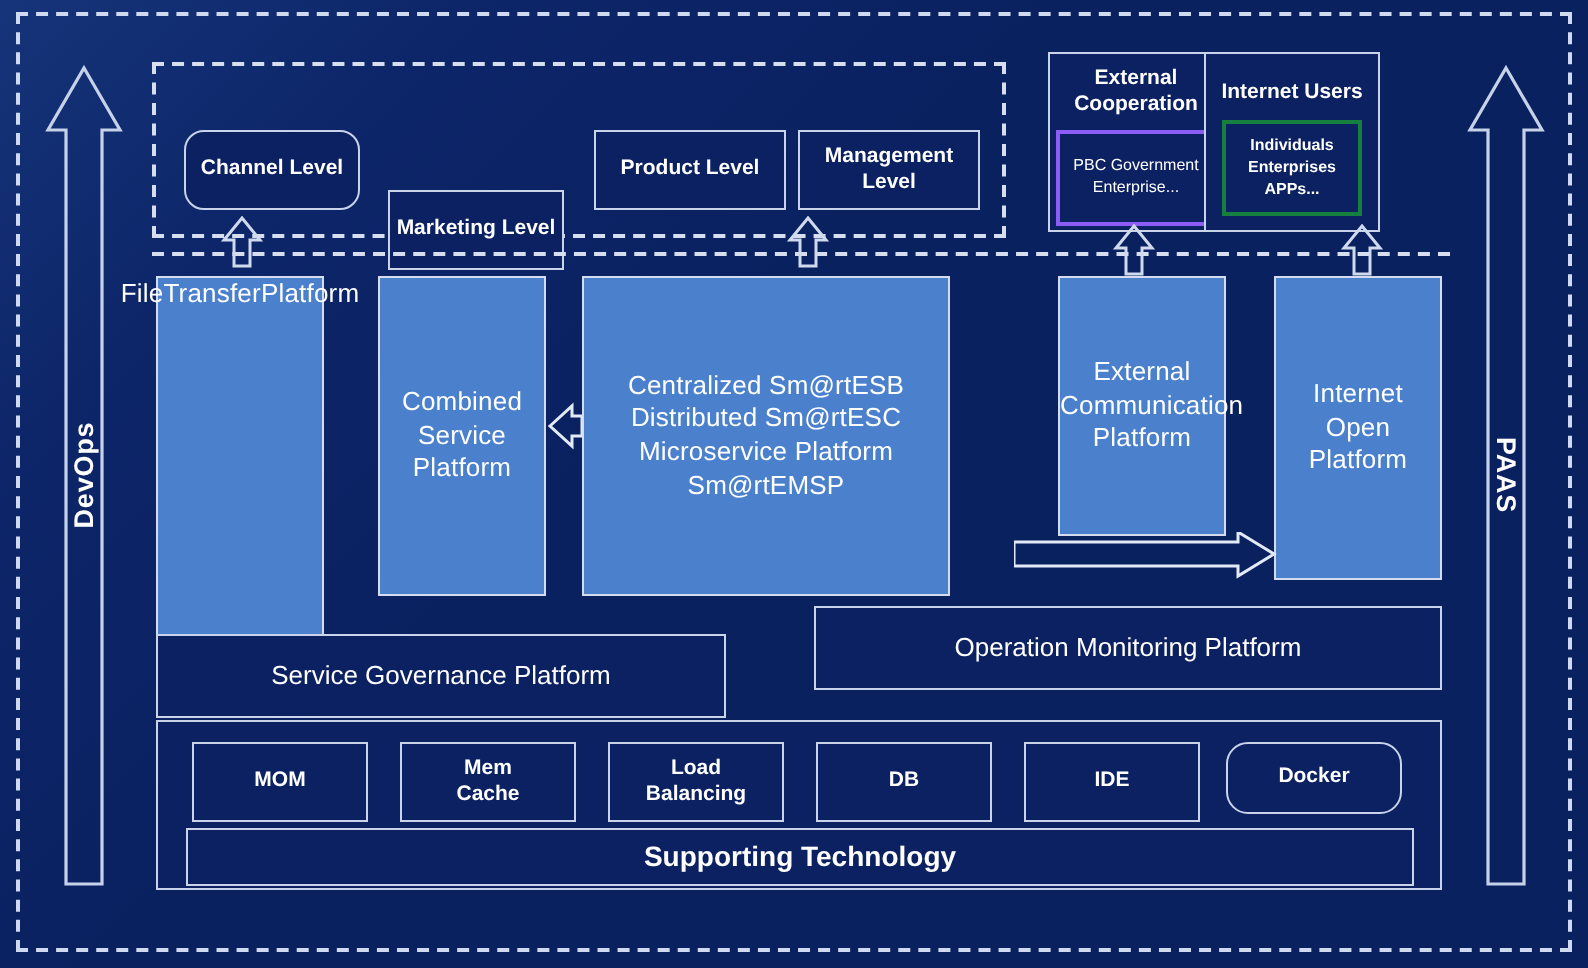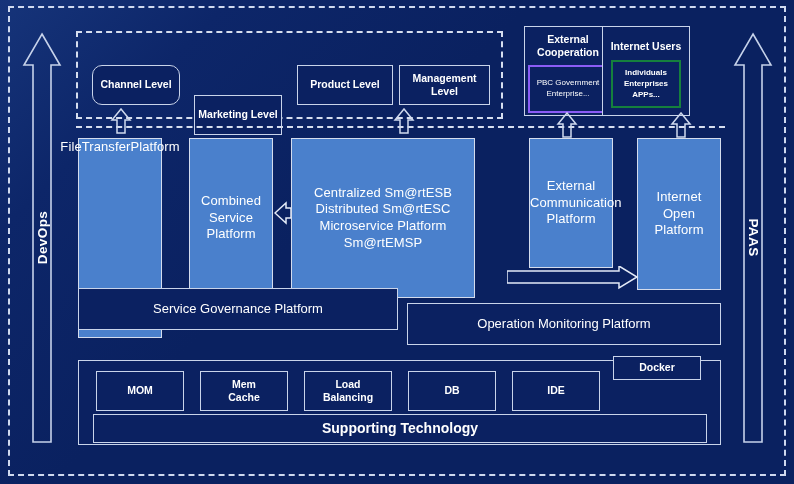--- a/index.html
+++ b/index.html
@@ -181,21 +181,21 @@
     <span>Open</span>
     <span>Platform</span>
   </div>
 
   <div class="right-arrow" style="left:507px;top:266px;">
     <svg width="132" height="26" viewBox="0 0 132 26">
       <polygon points="0,5 112,5 112,0 130,11 112,22 112,17 0,17" fill="none" stroke="#e3eaf7" stroke-width="1.5"></polygon>
     </svg>
   </div>
 
-  <div class="dark-box big" style="left:78px;top:288px;width:320px;height:42px;">
+  <div class="dark-box big" style="left:78px;top:317px;width:285px;height:42px;">
     <span>Service Governance Platform</span>
   </div>
   <div class="dark-box big" style="left:407px;top:303px;width:314px;height:42px;">
     <span>Operation Monitoring Platform</span>
   </div>
 
   <div style="position:absolute;left:78px;top:360px;width:643px;height:85px;border:1px solid #c9d4ea;background:#0b2161;box-sizing:border-box;"></div>
 
   <div class="dark-box" style="left:96px;top:371px;width:88px;height:40px;">
     <span>MOM</span>
@@ -207,21 +207,21 @@
   <div class="dark-box" style="left:304px;top:371px;width:88px;height:40px;flex-direction:column;">
     <span>Load</span>
     <span>Balancing</span>
   </div>
   <div class="dark-box" style="left:408px;top:371px;width:88px;height:40px;">
     <span>DB</span>
   </div>
   <div class="dark-box" style="left:512px;top:371px;width:88px;height:40px;">
     <span>IDE</span>
   </div>
-  <div class="dark-box" style="left:613px;top:356px;width:88px;height:24px;">
+  <div class="dark-box" style="left:613px;top:371px;width:88px;height:36px;border-radius:11px;">
     <span>Docker</span>
   </div>
 
   <div class="dark-box" style="left:93px;top:414px;width:614px;height:29px;font-size:14px;font-weight:bold;justify-content:center;">
     <span>Supporting Technology</span>
   </div>
 
 </div>
 
 </body></html>

